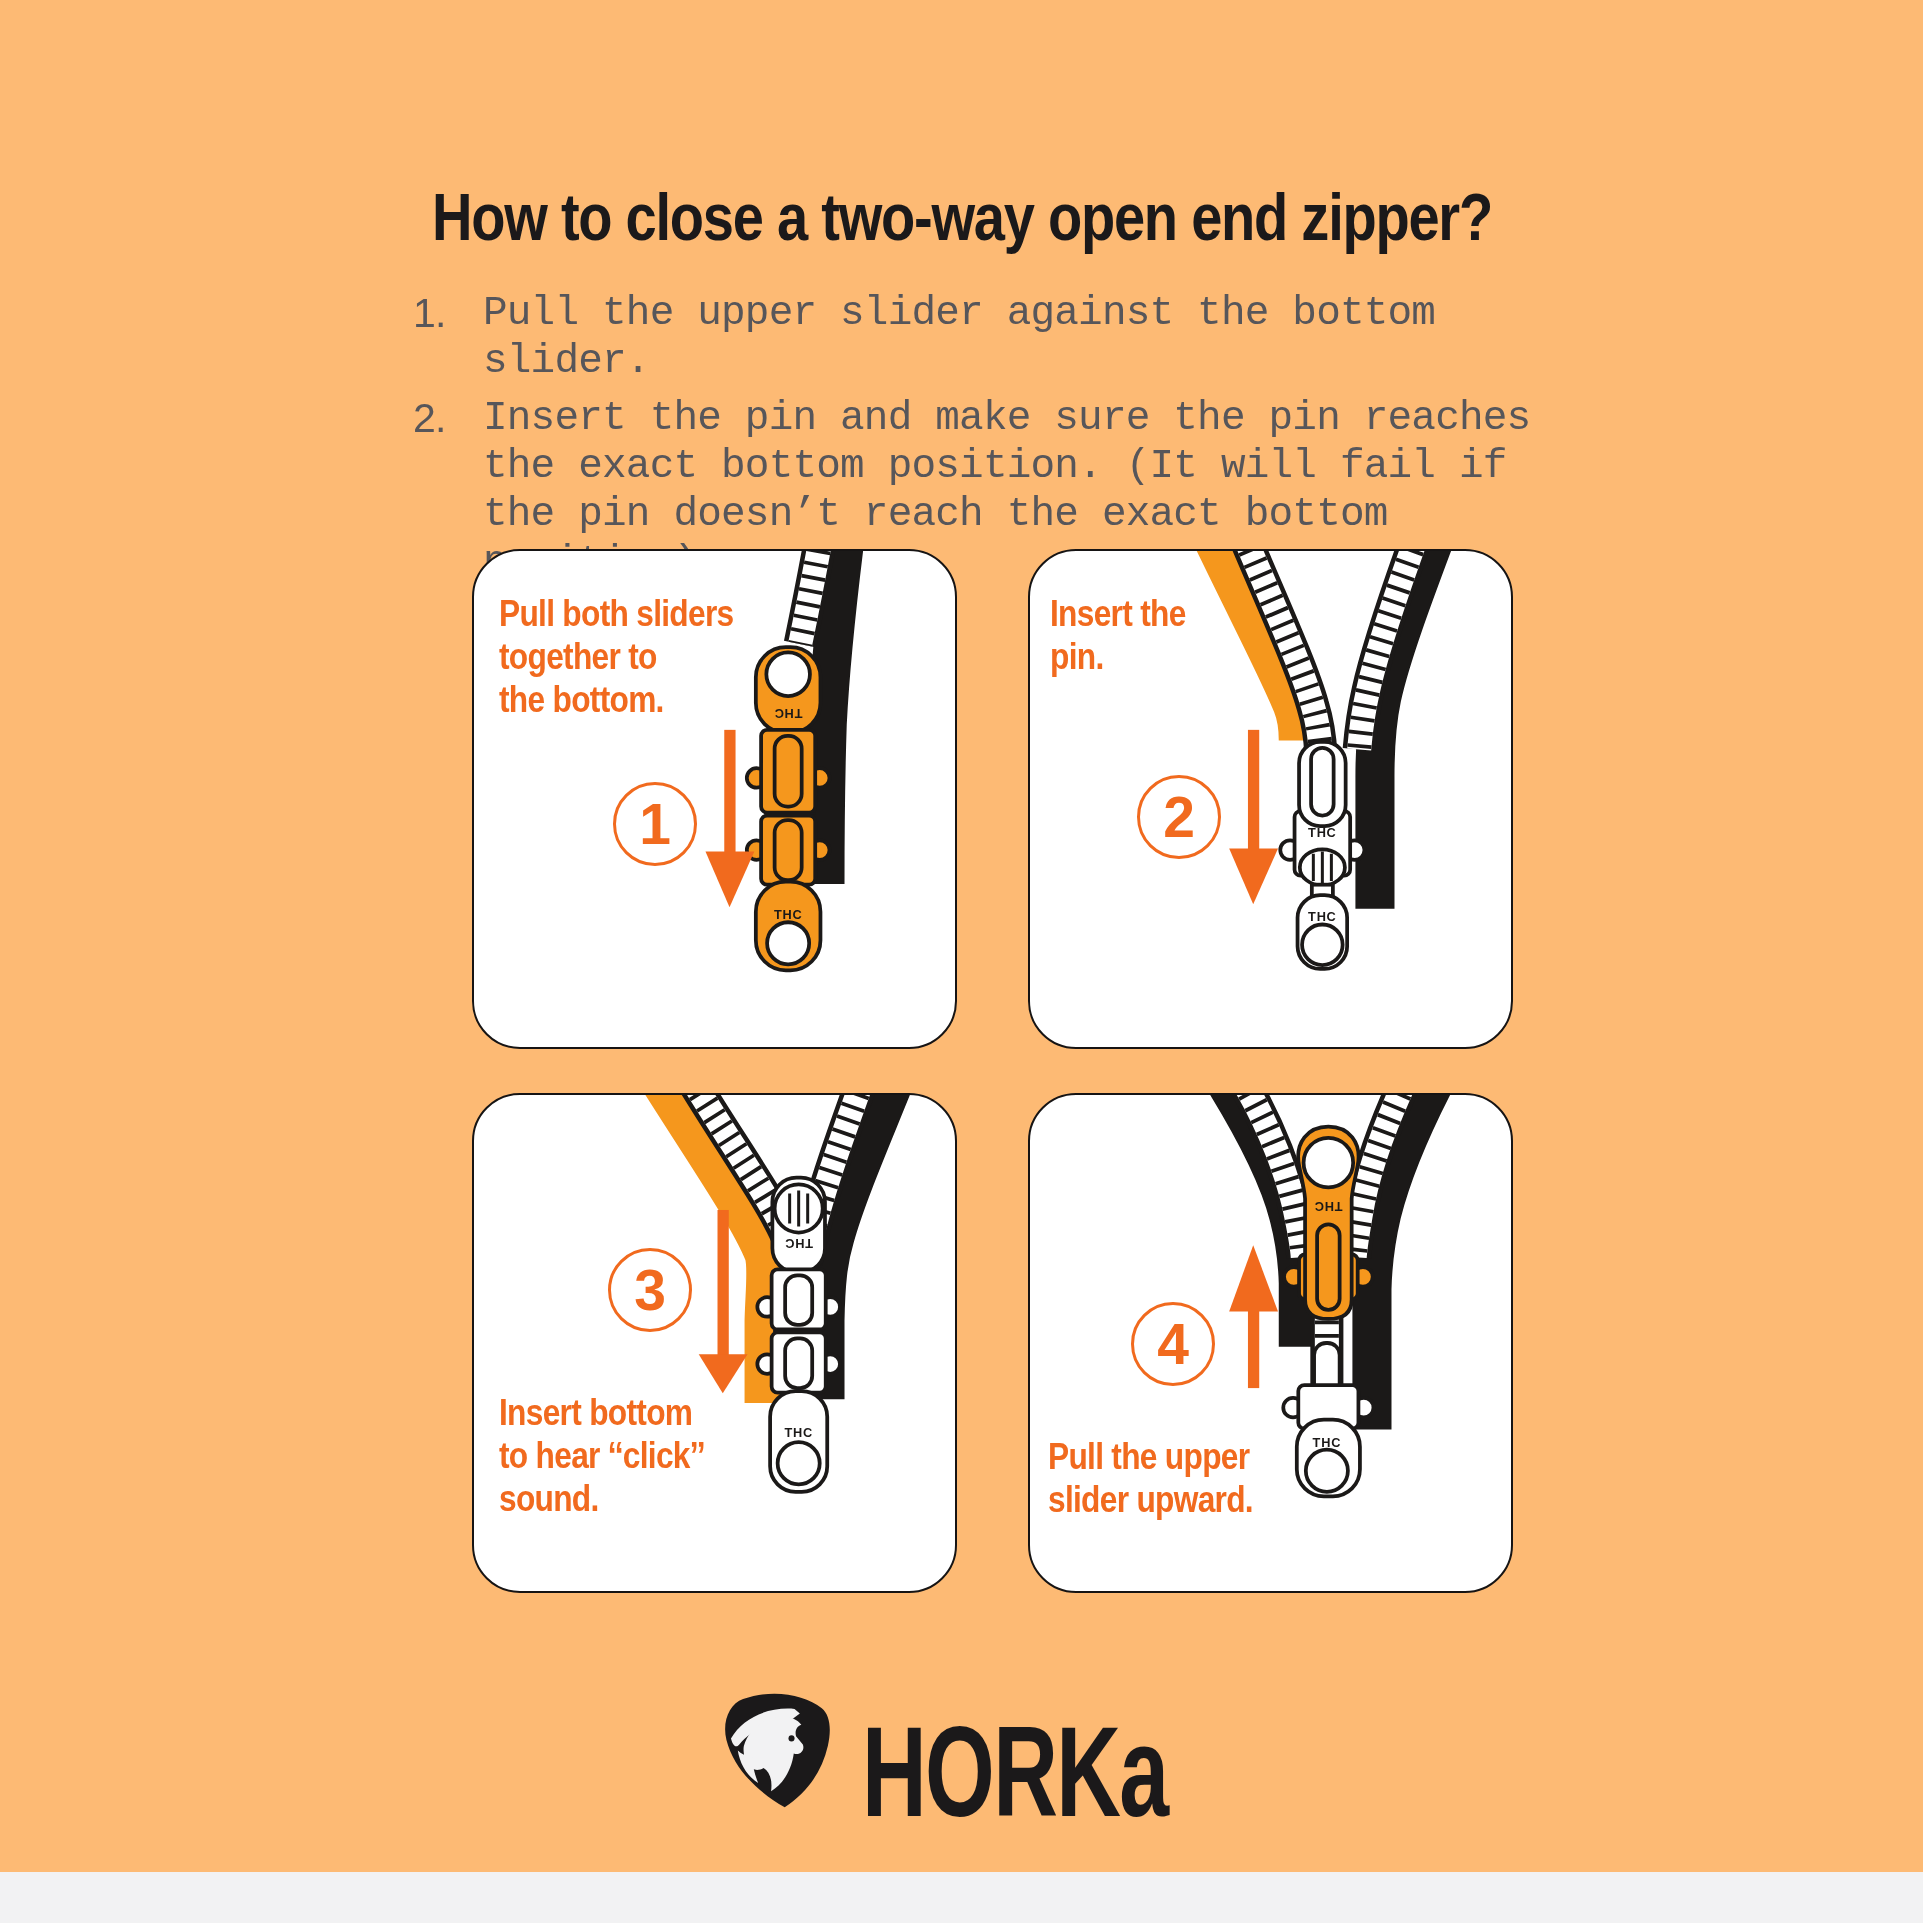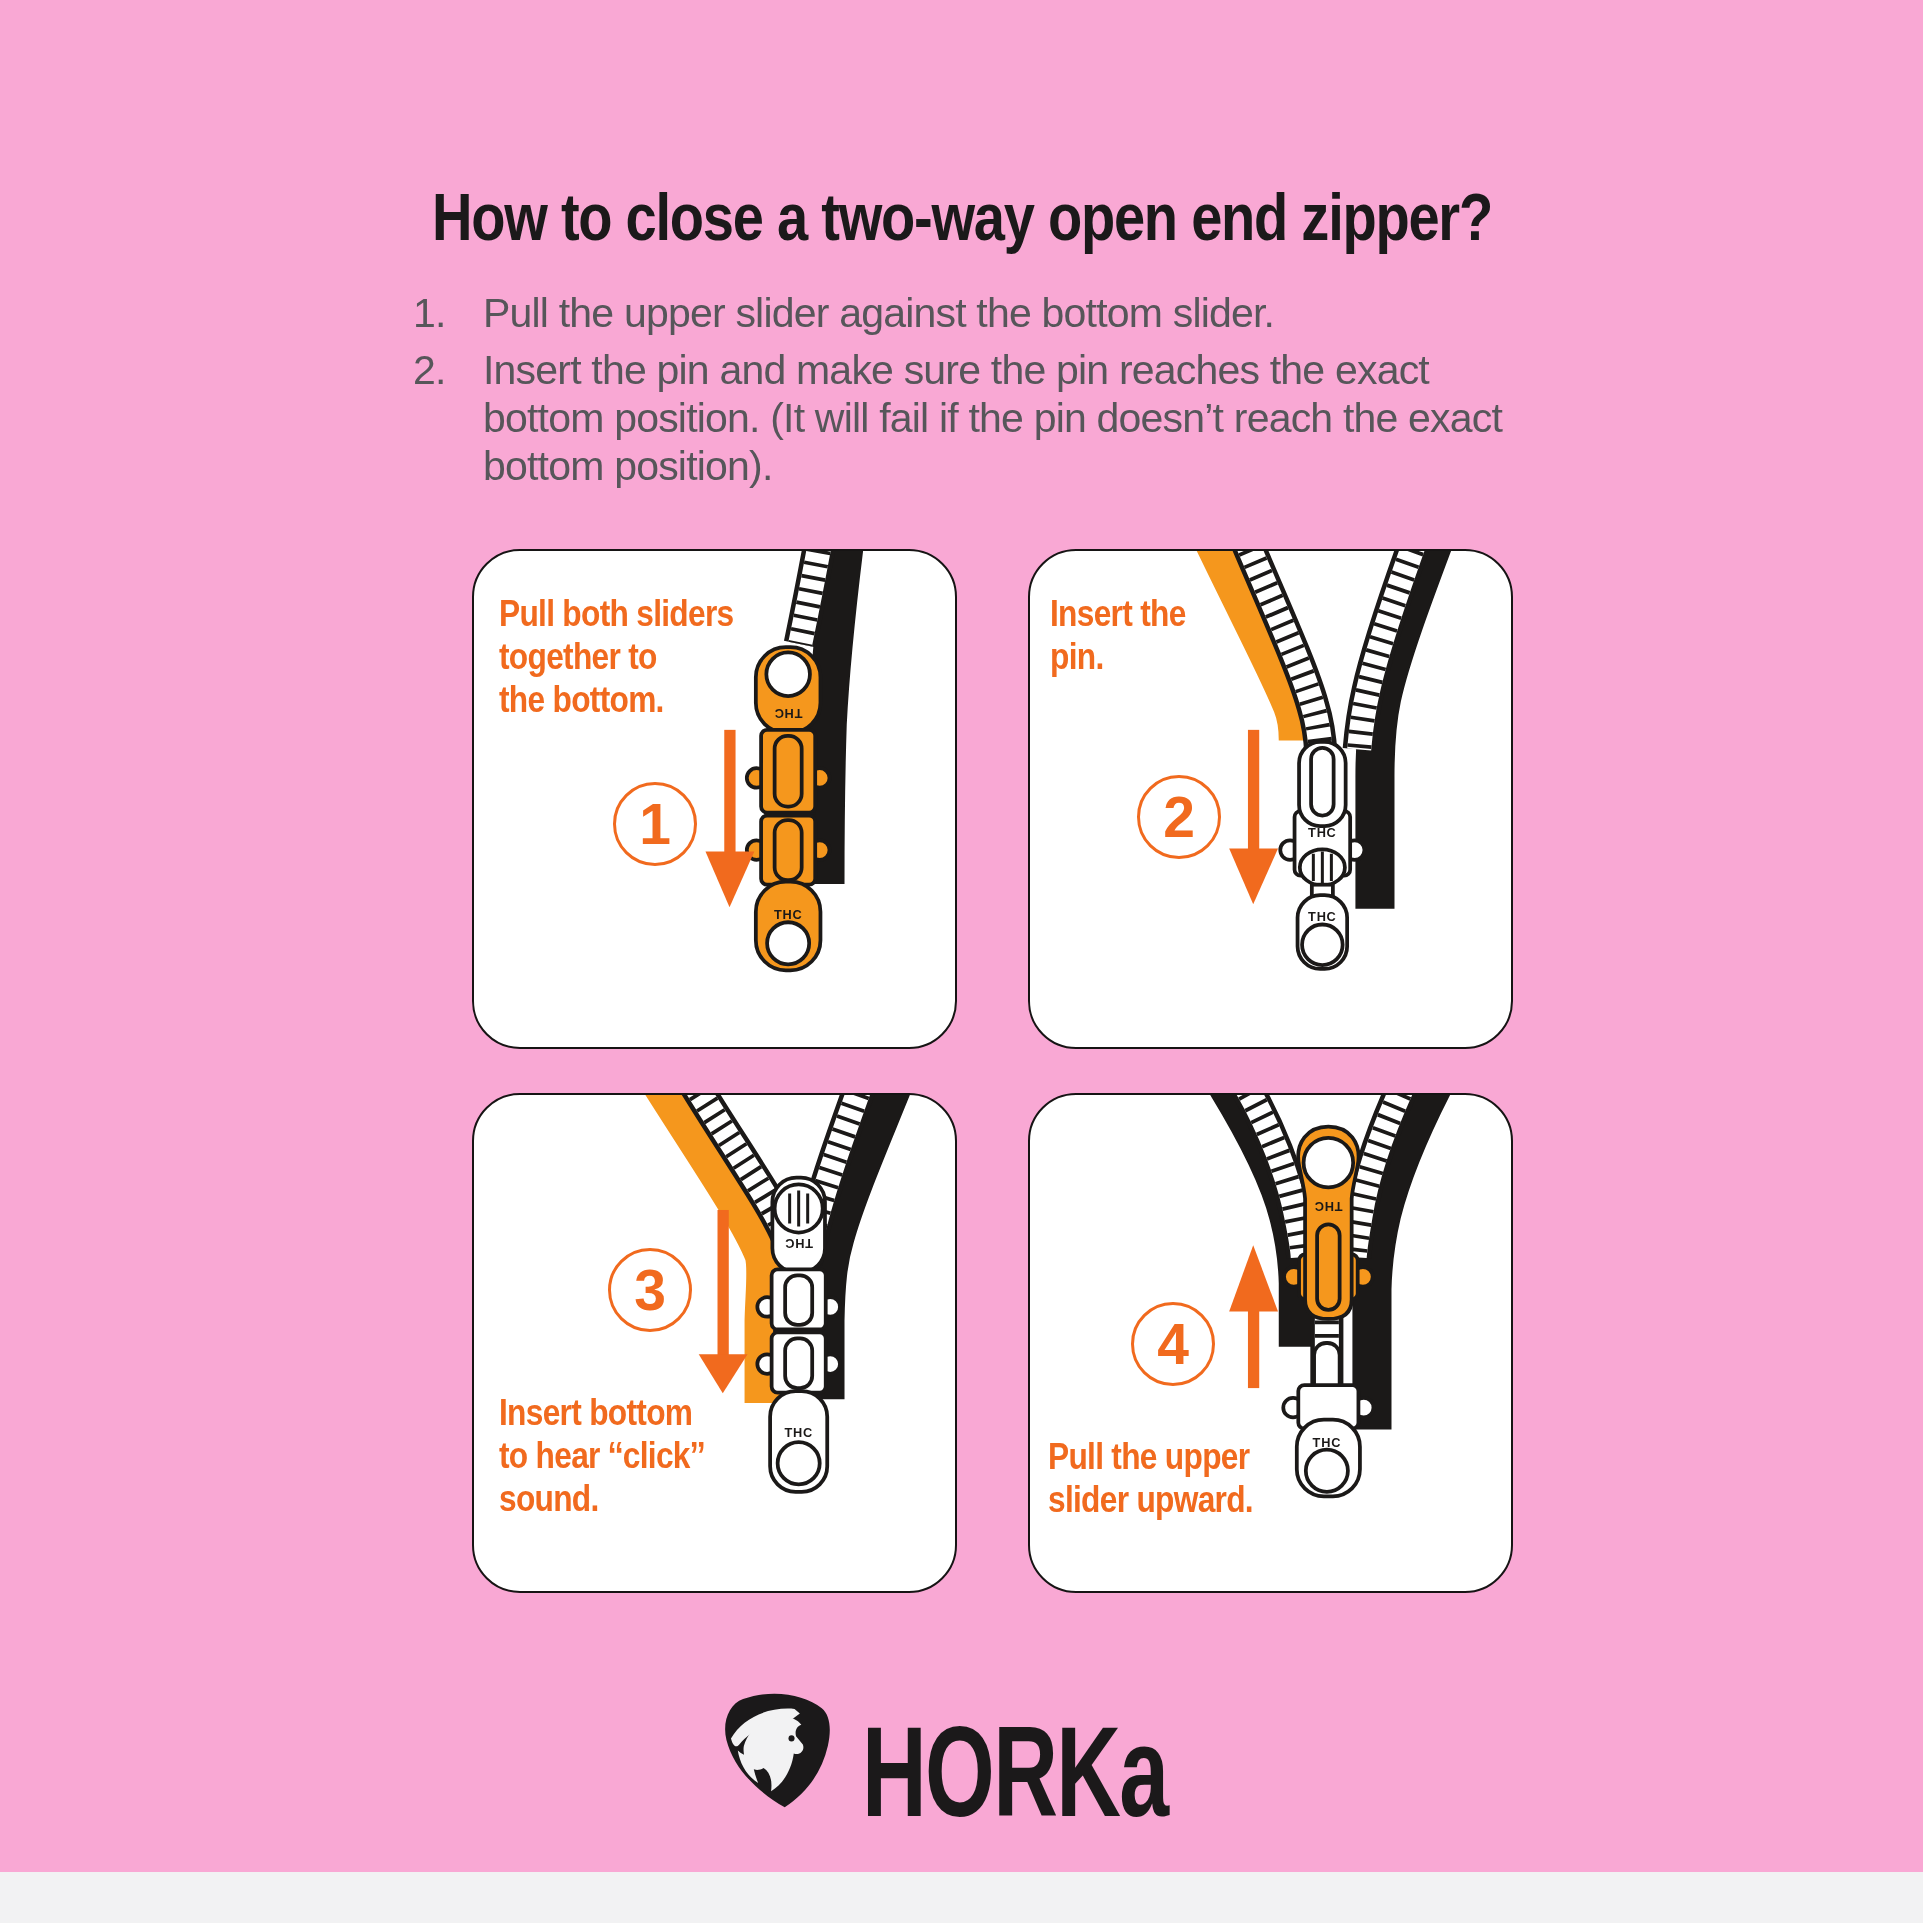--- a/index.html
+++ b/index.html
@@ -1,26 +1,26 @@
 <!DOCTYPE html>
 <html style="font-size:12px"><head>
 <meta charset="utf-8">
 <style>
   html,body{margin:0;padding:0;background:#f2f2f3;}
-  .canvas{position:relative;width:1924px;height:1872px;background:#f9a8d4;
+  .canvas{position:relative;width:1924px;height:1872px;background:#fdba74;
           font-family:"Liberation Sans",sans-serif;overflow:hidden;}
 
   .title{position:absolute;left:432px;top:179px;font-size:66px;font-weight:bold;
          color:#1b191a;letter-spacing:-1.5px;white-space:nowrap;
          transform:scaleX(.85);transform-origin:0 0;}
 
   .steps{position:absolute;left:413px;top:289px;width:1150px;color:#57565a;}
   .step{display:flex;margin-bottom:9px;font-size:41px;line-height:48px;letter-spacing:-0.8px;}
   .step-num{width:70px;flex:none;}
-  .step-text{width:1075px;}
+  .step-text{width:1075px;font-family:Liberation Mono, monospace;}
 
   .panel{position:absolute;width:481px;height:496px;background:#ffffff;
          border:2.3px solid #161414;border-radius:48px;overflow:hidden;}
   .panel svg{position:absolute;left:0;top:0;}
   #panel-1{left:472px;top:549px;}
   #panel-2{left:1028px;top:549px;}
   #panel-3{left:472px;top:1093px;}
   #panel-4{left:1028px;top:1093px;}
 
   .cap{position:absolute;font-size:36px;line-height:43px;font-weight:bold;color:#f16a1e;

